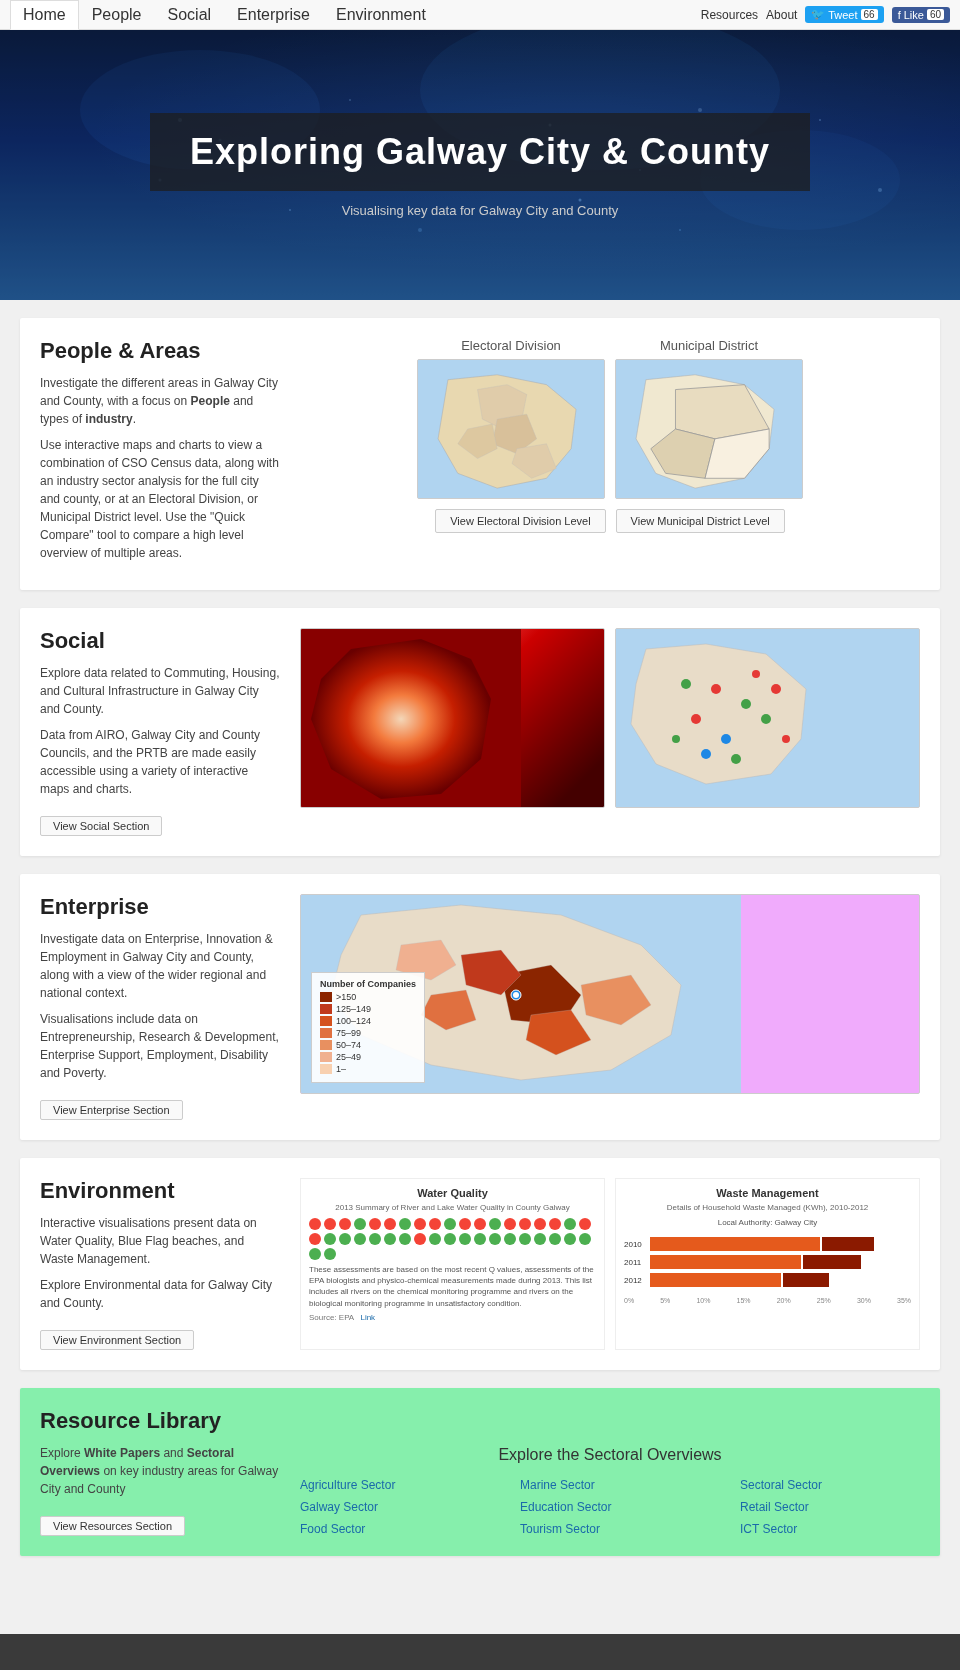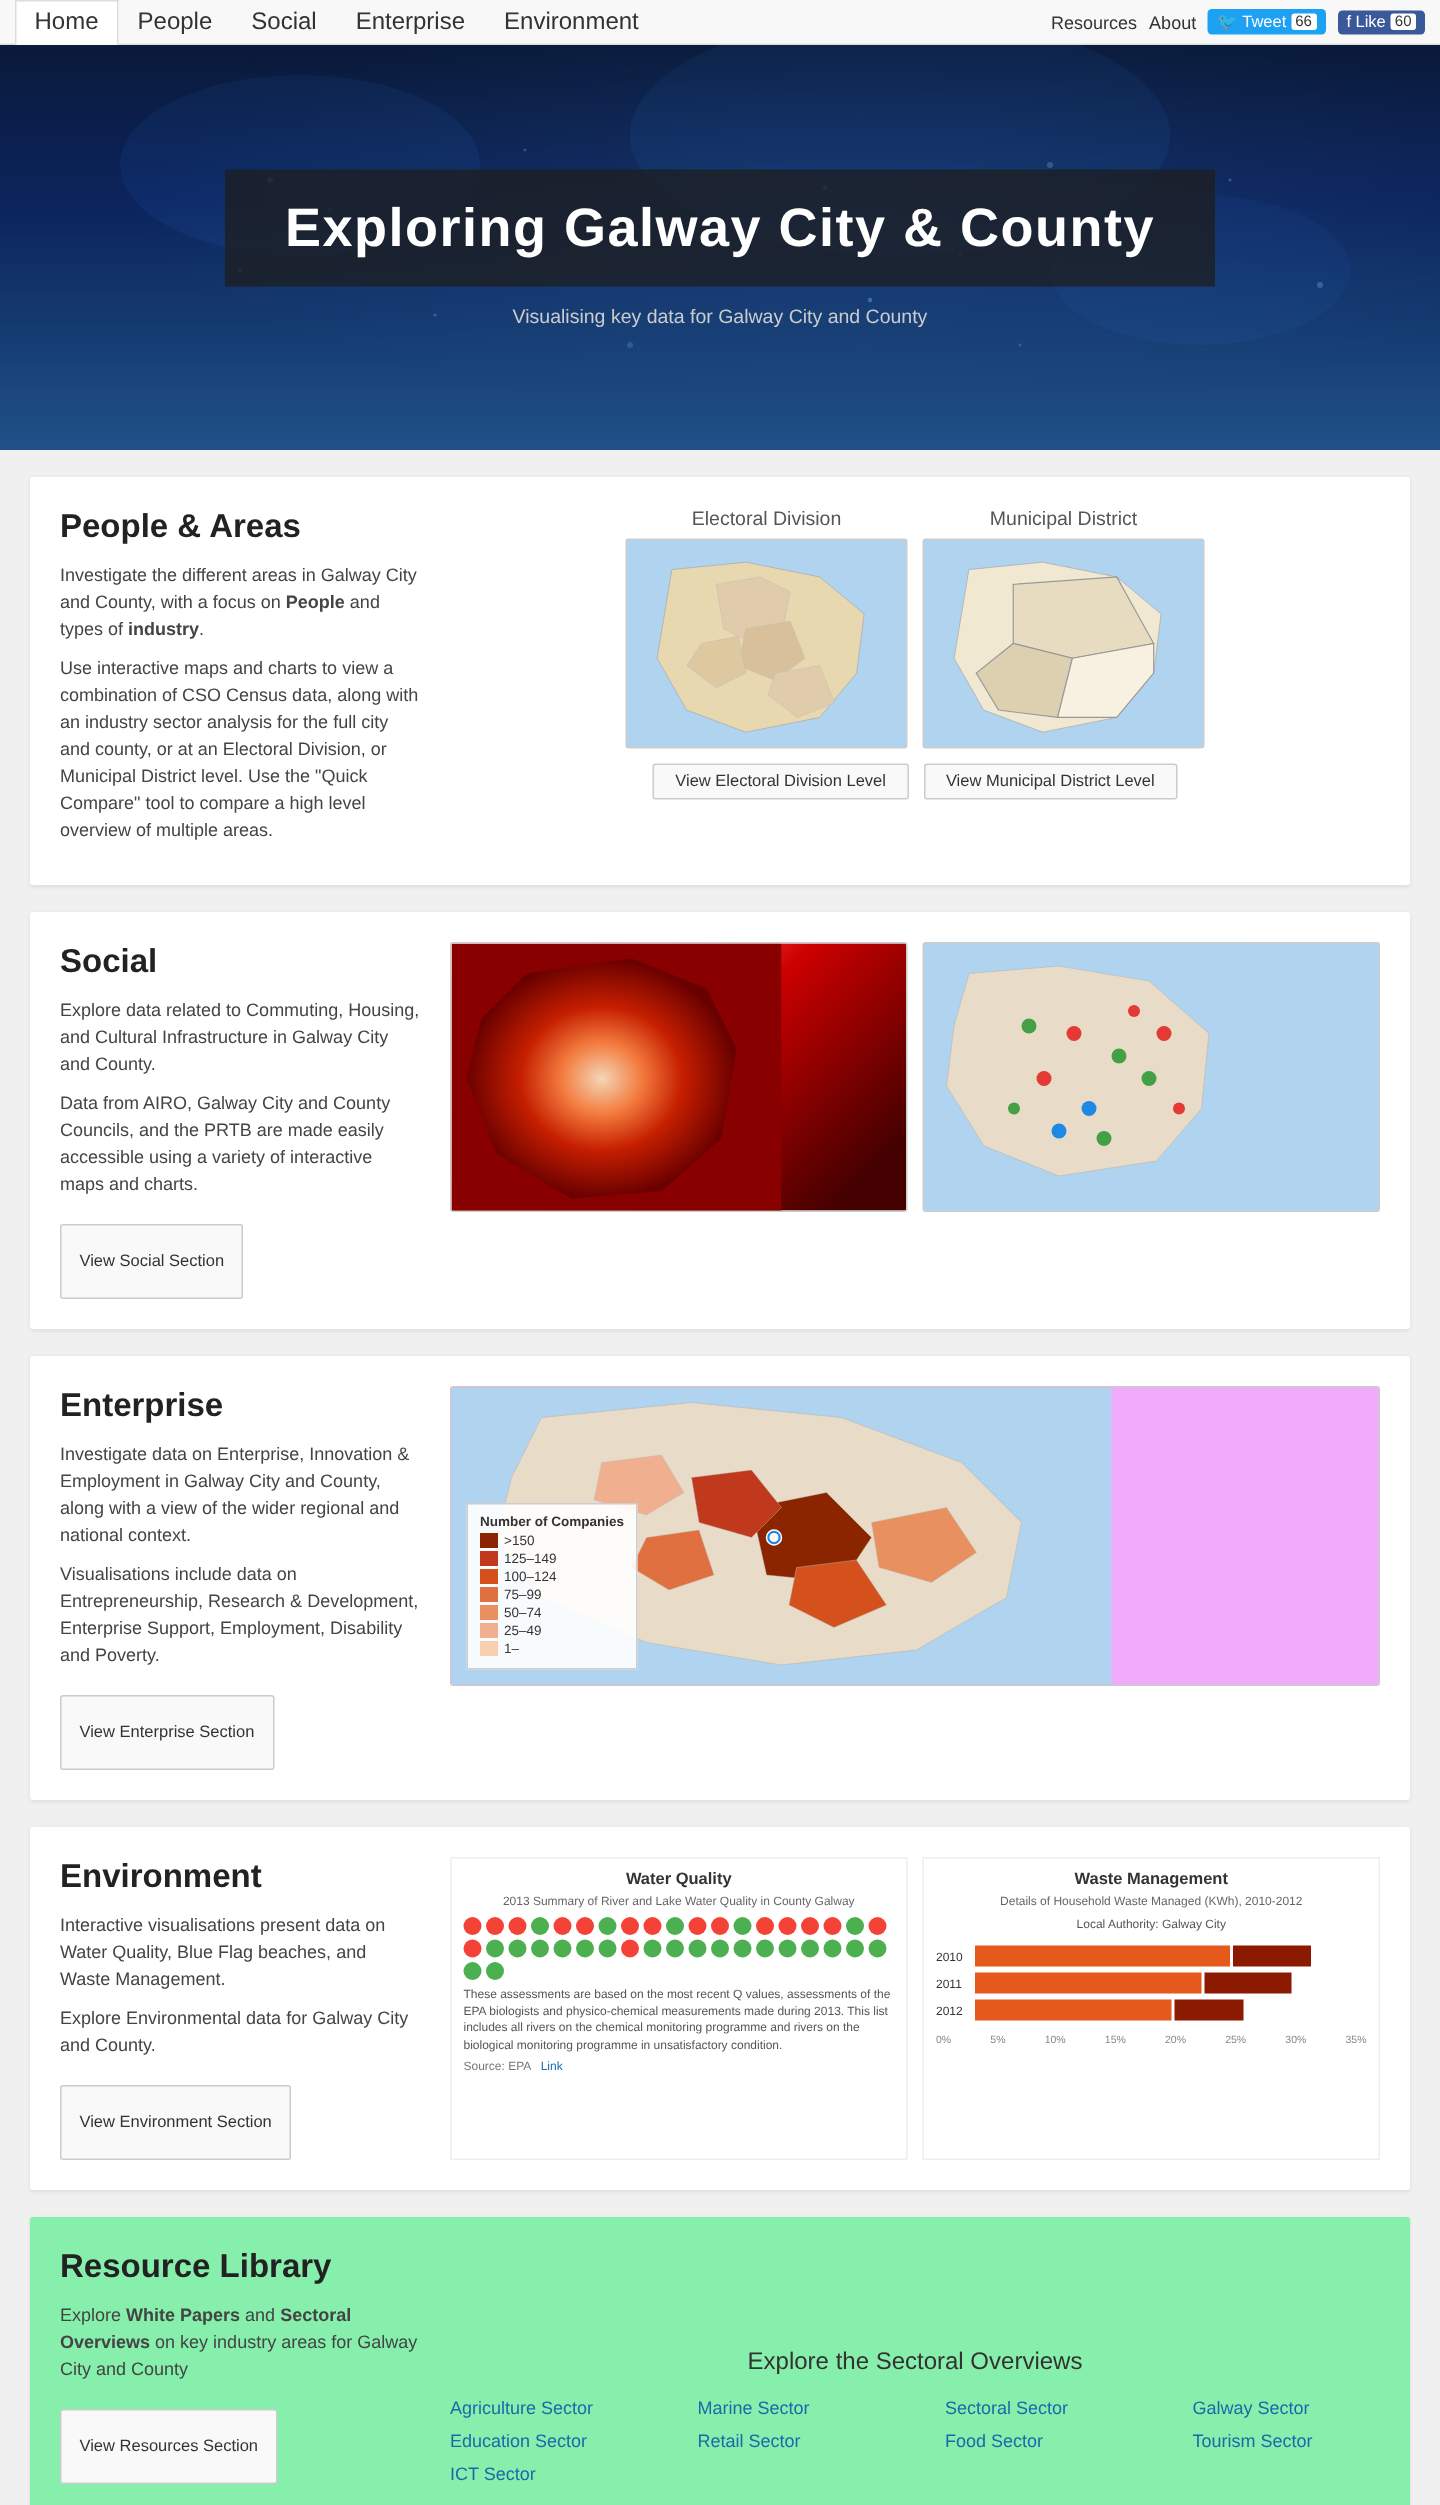--- a/index.html
+++ b/index.html
@@ -113,21 +113,21 @@
       display: flex;
       gap: 20px;
     }
     .section-text { width: 240px; flex-shrink: 0; }
     .section-title { font-size: 22px; font-weight: bold; color: #222; margin-bottom: 10px; }
     .section-desc { font-size: 12px; color: #444; line-height: 1.5; margin-bottom: 8px; }
     .section-desc b { font-weight: bold; }
     .view-btn {
       display: inline-block;
       margin-top: 10px;
-      padding: 18px 12px;
+      padding: 3px 12px;
       border: 1px solid #ccc;
       background: #f9f9f9;
       font-size: 11px;
       color: #333;
       cursor: pointer;
       border-radius: 2px;
     }
 
     
     .maps-area { flex: 1; display: flex; flex-direction: column; gap: 6px; }
@@ -226,21 +226,21 @@
       padding: 20px;
       border-radius: 2px;
       box-shadow: 0 1px 3px rgba(0,0,0,0.08);
       display: flex;
       gap: 20px;
       align-items: flex-end;
     }
     .resource-left { width: 240px; flex-shrink: 0; }
     .resource-right { flex: 1; }
     .explore-title { font-size: 16px; color: #333; text-align: center; margin-bottom: 14px; font-weight: normal; }
-    .sector-links { display: grid; grid-template-columns: 1fr 1fr 1fr 1fr; gap: 8px 40px; }
+    .sector-links { display: grid; grid-template-columns: 1fr 1fr 1fr; gap: 8px 40px; }
     .sector-link { color: #1a6aaa; font-size: 12px; cursor: pointer; text-decoration: none; }
 
     
     .footer-logos {
       background: #3a3a3a;
       padding: 20px;
       display: flex;
       align-items: center;
       justify-content: center;
       gap: 30px;

